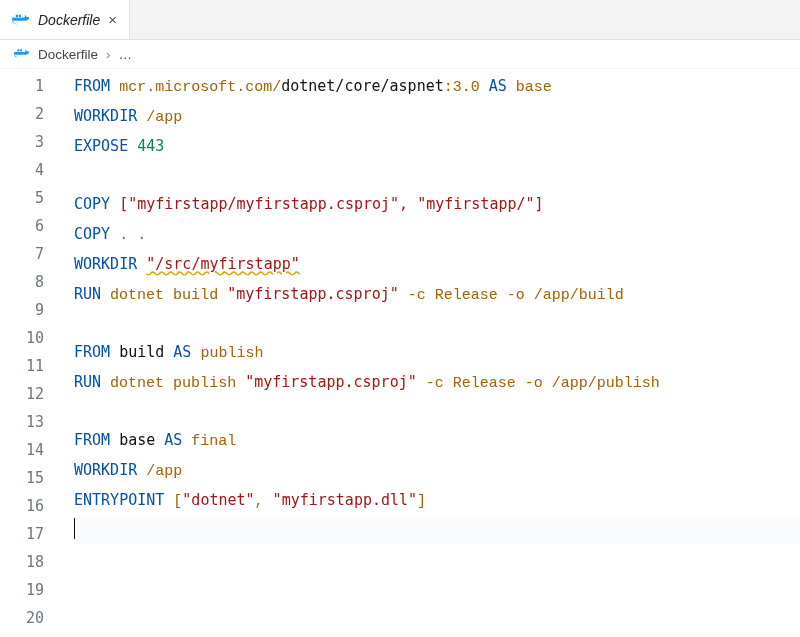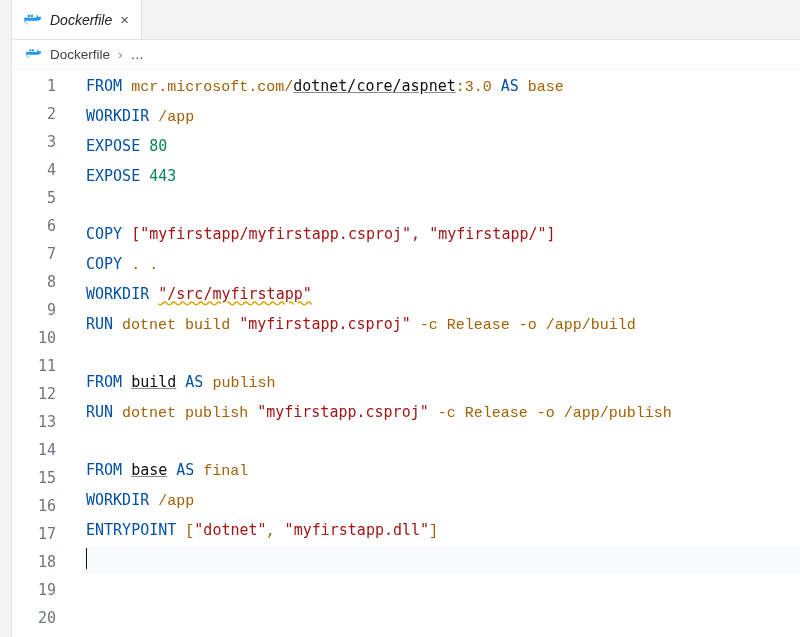--- a/index.html
+++ b/index.html
@@ -8,20 +8,21 @@
     font-size: 15px;
     background: #ffffff;
     color: #333;
     width: 800px;
     height: 637px;
     overflow: hidden;
   }
   .container {
     display: flex;
     height: 100%;
+    flex-direction: column;
   }
   .sidebar-edge {
     width: 12px;
     background: #f3f3f3;
     border-right: 1px solid #e5e5e5;
   }
   .main {
     flex: 1;
     display: flex;
     flex-direction: column;
@@ -91,21 +92,21 @@
   .line {
     line-height: 28px;
     white-space: pre;
     position: relative;
   }
   .line.active { background: #f5f7fa88; }
   .kw  { color: #0451a5; }             
   .str { color: #a31515; }             
   .str-warn { color: #a31515; text-decoration-line: underline; text-decoration-style: wavy; text-decoration-color: #d9a500; }
   .plain { color: #a16207; font-family: Liberation Mono, monospace; }
-  .link { color: #111; text-decoration: underline; text-decoration-color: rgba(0,0,0,0.45); }
+  .link { color: #111; text-decoration-color: rgba(0,0,0,0.45); }
   .as  { color: #0451a5; }
   .num { color: #098658; }
   .cursor {
     display: inline-block;
     width: 1px;
     height: 21px;
     background: #111;
     vertical-align: text-bottom;
     margin-left: 0px;
   }
@@ -177,21 +178,20 @@
           <div class="ln">17</div>
           <div class="ln">18</div>
           <div class="ln">19</div>
           <div class="ln">20</div>
           <div class="ln active">21</div>
         </div>
       <div class="code">
 
         <div class="line"><span class="kw">FROM</span><span class="plain"> </span><span class="plain">mcr.microsoft.com/</span><span class="link">dotnet/core/aspnet</span><span class="plain">:3.0</span><span class="plain"> </span><span class="as">AS</span><span class="plain"> </span><span class="plain">base</span></div>
         <div class="line"><span class="kw">WORKDIR</span><span class="plain"> </span><span class="plain">/app</span></div>
-        <div class="line"><span class="kw">EXPOSE</span><span class="plain"> </span><span class="num">80</span></div>
         <div class="line"><span class="kw">EXPOSE</span><span class="plain"> </span><span class="num">443</span></div>
         <div class="line"> </div>
         <div class="line"><span class="kw">COPY</span><span class="plain"> </span><span class="str">["myfirstapp/myfirstapp.csproj", "myfirstapp/"]</span></div>
         <div class="line"><span class="kw">COPY</span><span class="plain"> </span><span class="plain">. .</span></div>
         <div class="line"><span class="kw">WORKDIR</span><span class="plain"> </span><span class="str-warn">"/src/myfirstapp"</span></div>
         <div class="line"><span class="kw">RUN</span><span class="plain"> </span><span class="plain">dotnet build </span><span class="str">"myfirstapp.csproj"</span><span class="plain"> -c Release -o /app/build</span></div>
         <div class="line"> </div>
         <div class="line"><span class="kw">FROM</span><span class="plain"> </span><span class="link">build</span><span class="plain"> </span><span class="as">AS</span><span class="plain"> </span><span class="plain">publish</span></div>
         <div class="line"><span class="kw">RUN</span><span class="plain"> </span><span class="plain">dotnet publish </span><span class="str">"myfirstapp.csproj"</span><span class="plain"> -c Release -o /app/publish</span></div>
         <div class="line"> </div>

